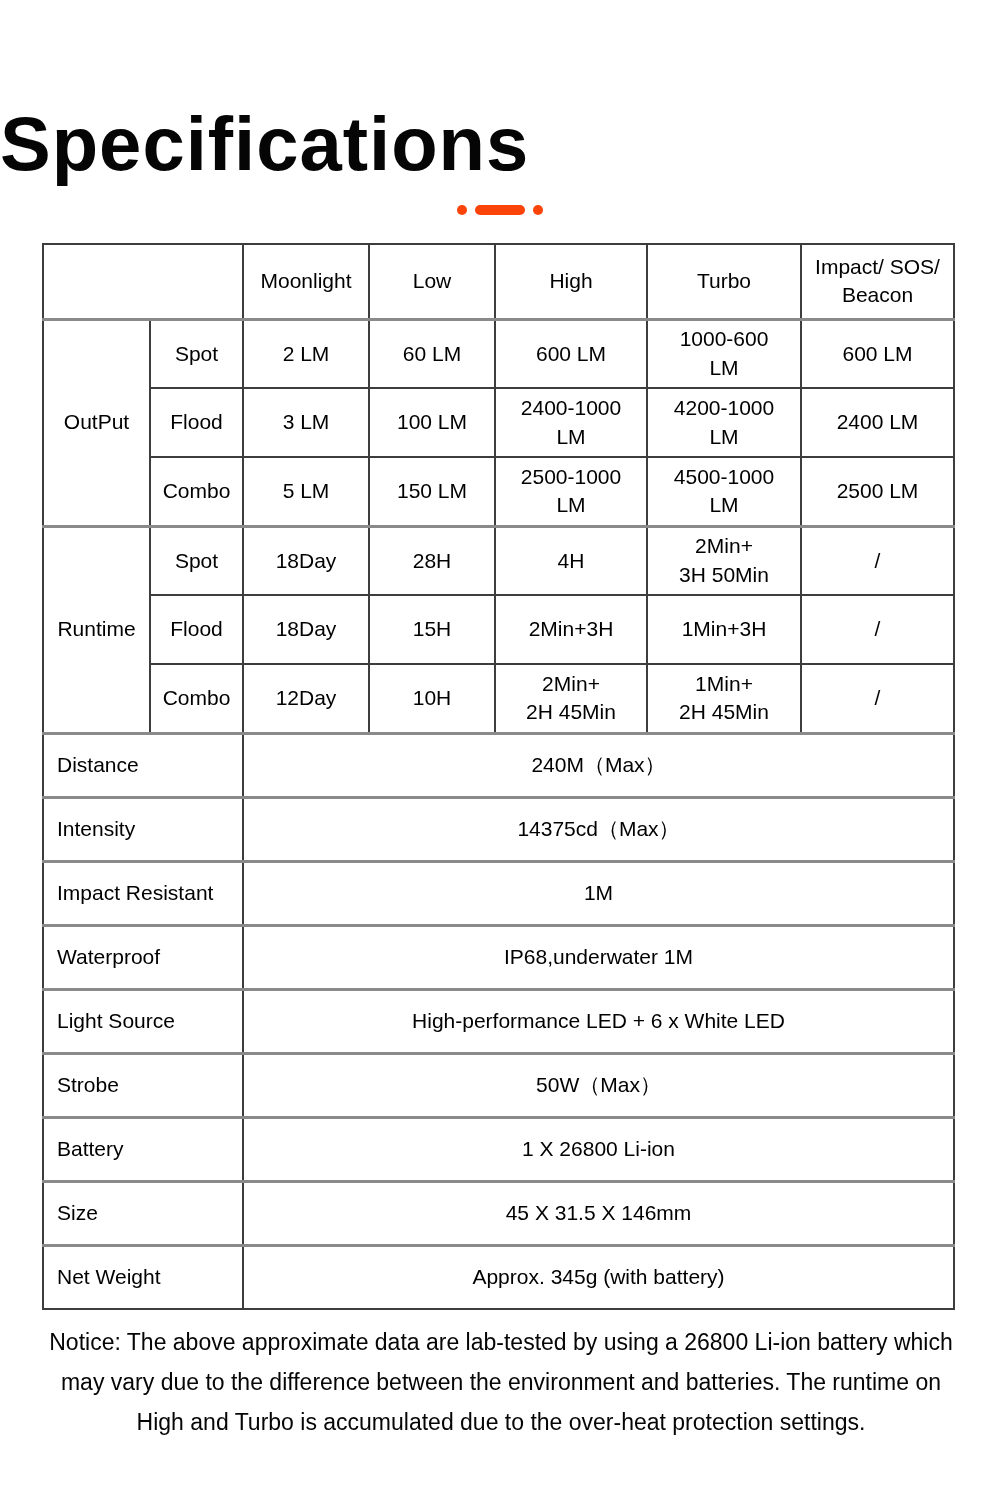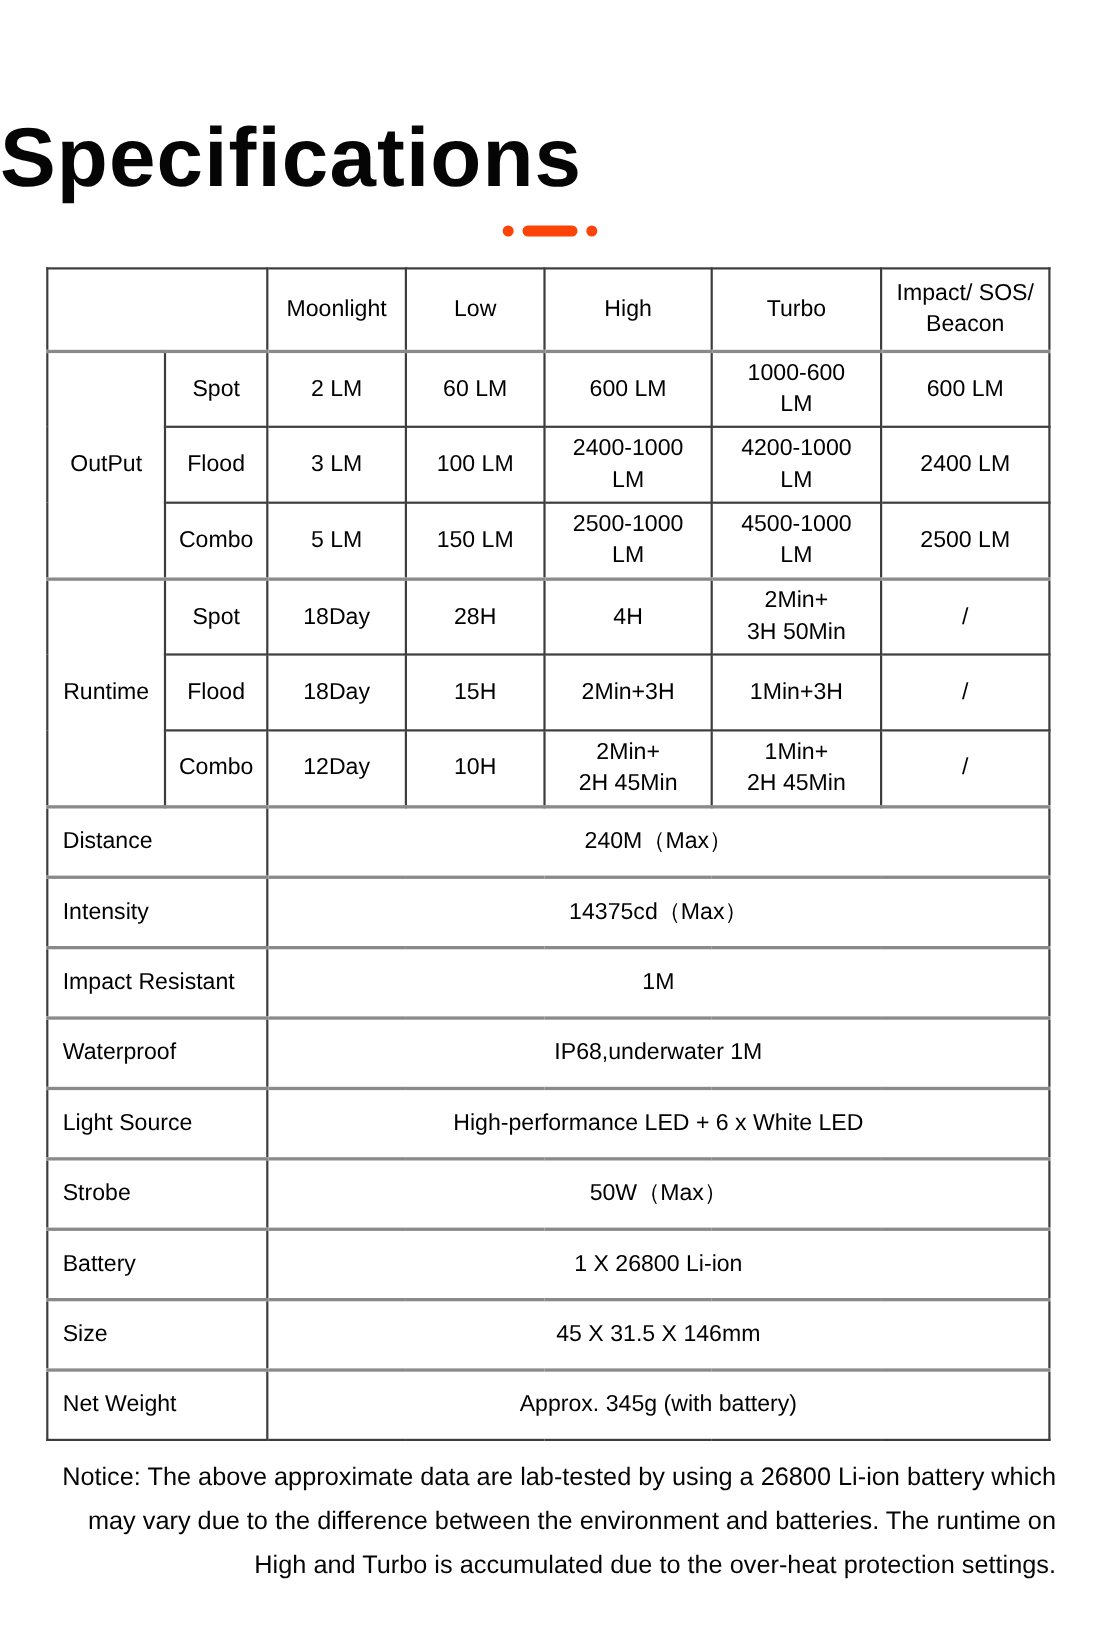--- a/index.html
+++ b/index.html
@@ -63,21 +63,21 @@
     padding-left: 13px;
     white-space: normal;
   }
   .notice {
     position: absolute;
     top: 1322px; left: 42px;
     width: 918px;
     font-size: 23px;
     line-height: 40px;
     color: #050505;
-    text-align: right;
+    text-align: center;
   }
 </style>
 </head>
 <body>
 
 <h1 class="page-title">Specifications</h1>
 
 <div class="title-divider">
   <span class="dot"></span>
   <span class="dash"></span>

